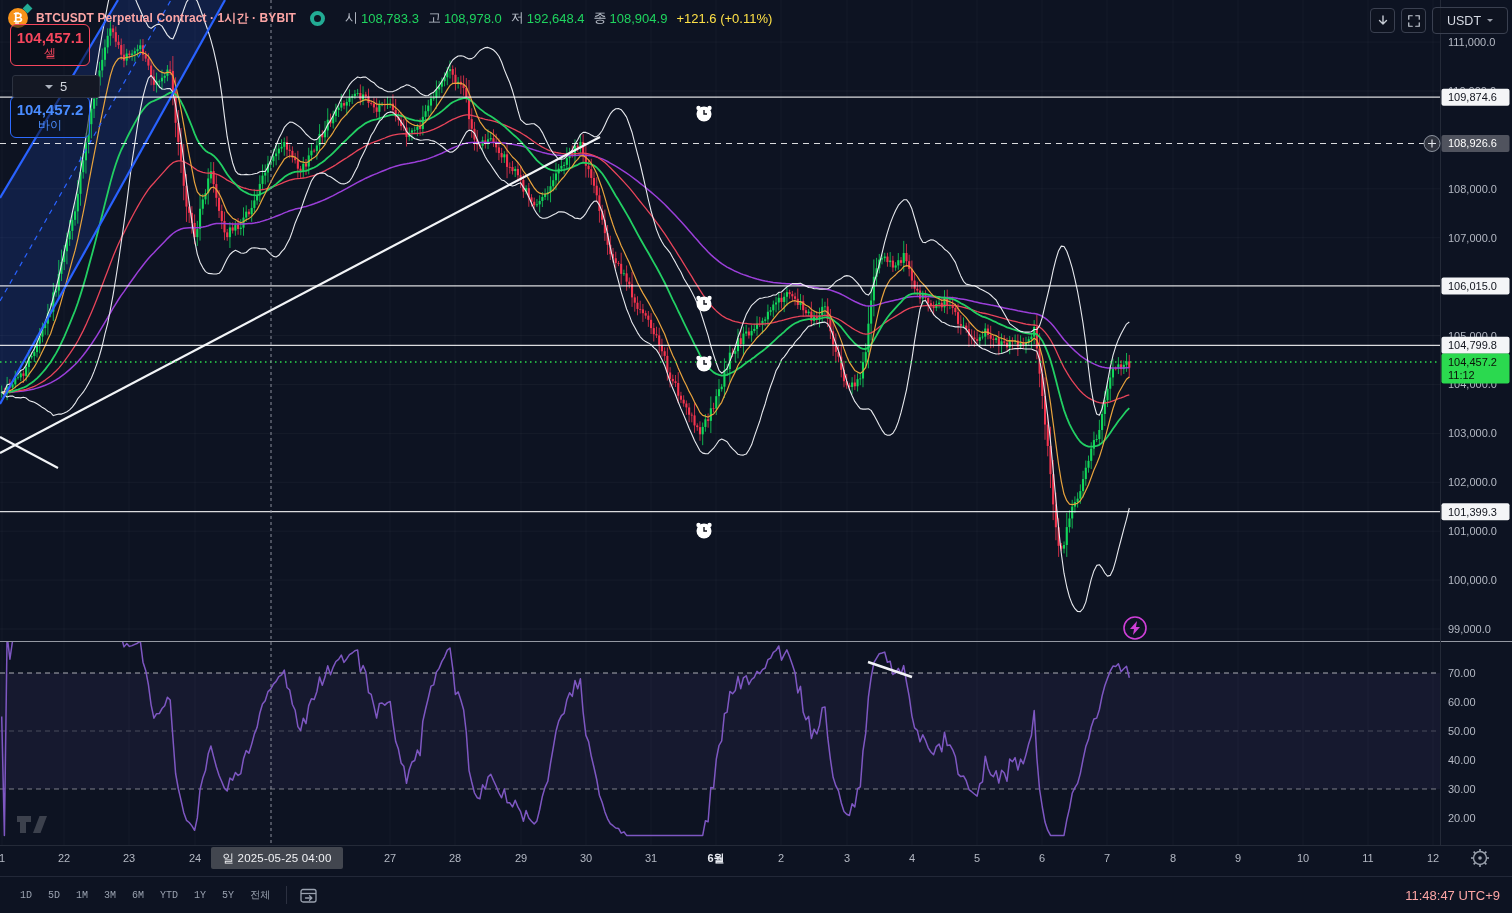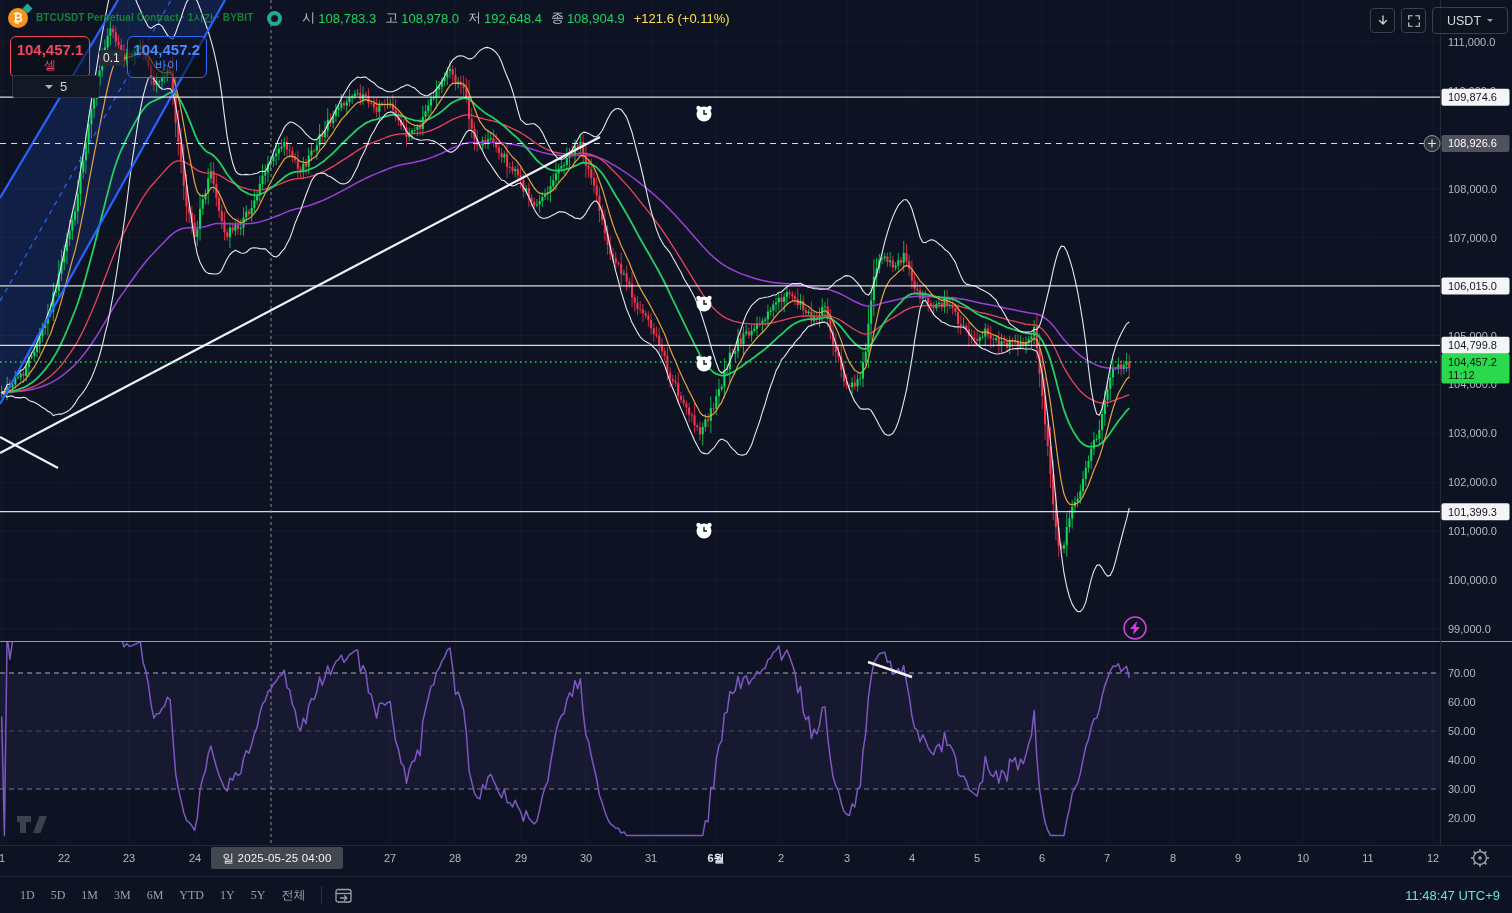--- a/index.html
+++ b/index.html
@@ -6,28 +6,28 @@
     font-family:"Liberation Sans",sans-serif;-webkit-font-smoothing:antialiased;}
   .root{position:relative;width:1512px;height:913px;}
   svg#chart{position:absolute;left:0;top:0;z-index:1;}
   svg text{font-family:"Liberation Sans",sans-serif;}
   .overlay{position:absolute;z-index:2;}
   
   .hdr{left:8px;top:7px;display:flex;align-items:center;gap:8px;height:22px;}
   .btclogo{position:relative;width:20px;height:20px;border-radius:50%;background:#f7931a;color:#fff;
     font-size:12px;font-weight:bold;display:flex;align-items:center;justify-content:center;}
   .btclogo .dia{position:absolute;right:-3px;top:-3px;width:7px;height:7px;background:#22ab94;transform:rotate(45deg);}
-  .title{font-size:10px;font-weight:600;color:#15803d;letter-spacing:.1px;}
+  .title{font-size:12px;font-weight:600;color:#fca5a5;letter-spacing:.1px;}
   .statusdot{width:7px;height:7px;border-radius:50%;background:#0d1322;border:4px solid #22ab94;margin-left:6px;}
   .ohlc{display:flex;align-items:center;gap:9px;font-size:13px;margin-left:12px;}
   .ohlc .k{color:#bac0cb;}
   .ohlc .v{color:#1fd45f;margin-left:-6px;}
   .ohlc .chg{color:#fde047;}
   
-  .orders{left:10px;top:36px;display:flex;align-items:flex-start;}
+  .orders{left:10px;top:24px;display:flex;align-items:flex-end;flex-direction:column;}
   .obtn{width:78px;height:40px;border-radius:6px;display:flex;flex-direction:column;align-items:center;justify-content:center;
     line-height:1.15;cursor:pointer;background:rgba(10,12,20,.55);}
   .sell{border:1.5px solid #f6465d;color:#f6465d;}
   .buy{border:1.5px solid #2d6bff;color:#4a8cff;}
   .obtn .p{font-size:15px;font-weight:700;}
   .obtn .s{font-size:12px;}
   .spread{margin:14px 3px 0 9px;background:#262b36;color:#e8ebf0;font-size:12px;padding:1px 4px;border-radius:2px;}
   .depth{left:12px;top:75px;width:86px;height:21px;background:#141824;border:1px solid #2c3240;border-radius:3px;
     display:flex;align-items:center;justify-content:center;gap:7px;color:#d2d6de;font-size:13px;cursor:pointer;}
   .chev{width:0;height:0;border-left:4px solid transparent;border-right:4px solid transparent;border-top:4px solid #aeb4bf;}
@@ -37,25 +37,25 @@
     display:flex;align-items:center;justify-content:center;cursor:pointer;}
   .cur{height:25px;min-width:60px;border:1px solid #3a4050;border-radius:4px;background:rgba(16,20,32,.7);
     display:flex;align-items:center;justify-content:center;gap:6px;color:#d7dbe4;font-size:12.5px;padding:0 7px;cursor:pointer;}
   .chev2{width:0;height:0;border-left:3.5px solid transparent;border-right:3.5px solid transparent;border-top:3.5px solid #9aa0ab;}
   
   .xchip{left:211px;top:847px;width:132px;height:22px;background:#42464f;color:#f1f2f5;font-size:11.5px;
     display:flex;align-items:center;justify-content:center;border-radius:2px;letter-spacing:.2px;}
   
   .toolbar{left:0;right:0;bottom:0;height:37px;border-top:1px solid #222838;background:#0d1322;
     display:flex;align-items:center;padding:0 12px;box-sizing:border-box;}
-  .rng{background:none;border:none;color:#99a1af;font-size:12px;font-family:Liberation Serif, serif;
+  .rng{background:none;border:none;color:#99a1af;font-size:10px;font-family:Liberation Mono, monospace;
     padding:4px 8px;cursor:pointer;}
   .tdiv{width:1px;height:18px;background:#2b3040;margin:0 8px;}
   .calbtn{background:none;border:none;cursor:pointer;display:flex;align-items:center;padding:2px 4px;}
-  .clock{margin-left:auto;color:#5eead4;font-size:13px;}
+  .clock{margin-left:auto;color:#fca5a5;font-size:13px;}
   .tvlogo{left:16px;top:810px;}
 </style>
 </head>
 <body>
 
 <div class="root">
 
   <svg id="chart" width="1512" height="913">
       <rect x="0" y="0" width="1512" height="913" fill="#0d1322"></rect>
       <defs>

